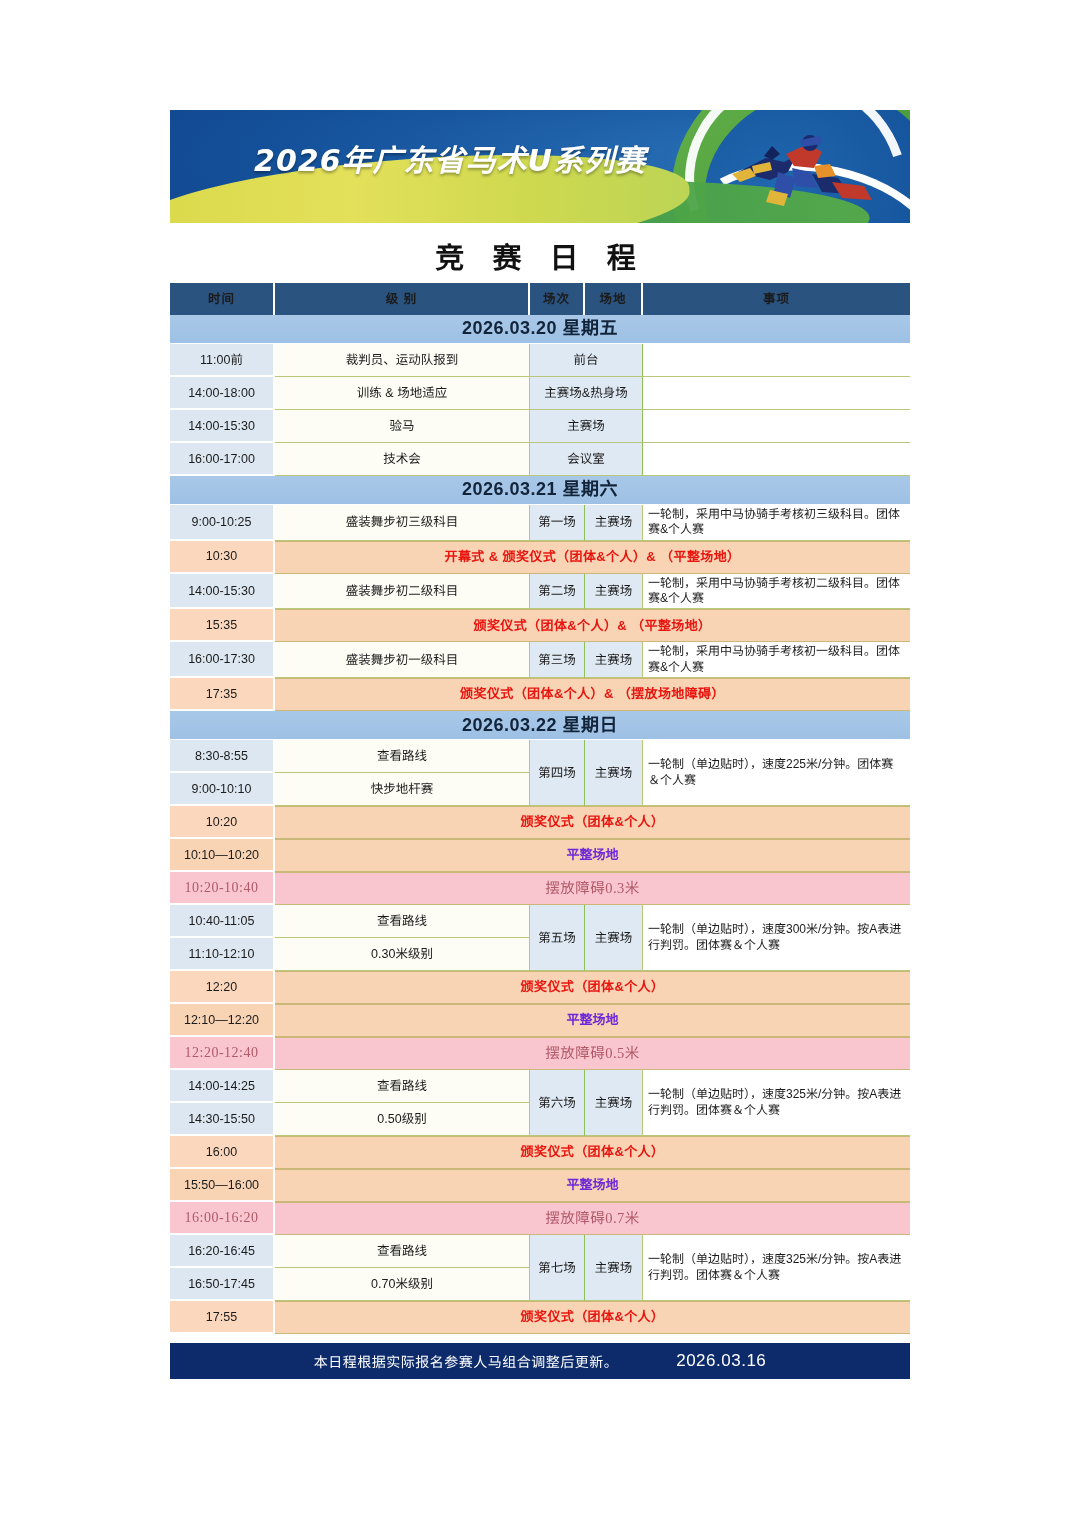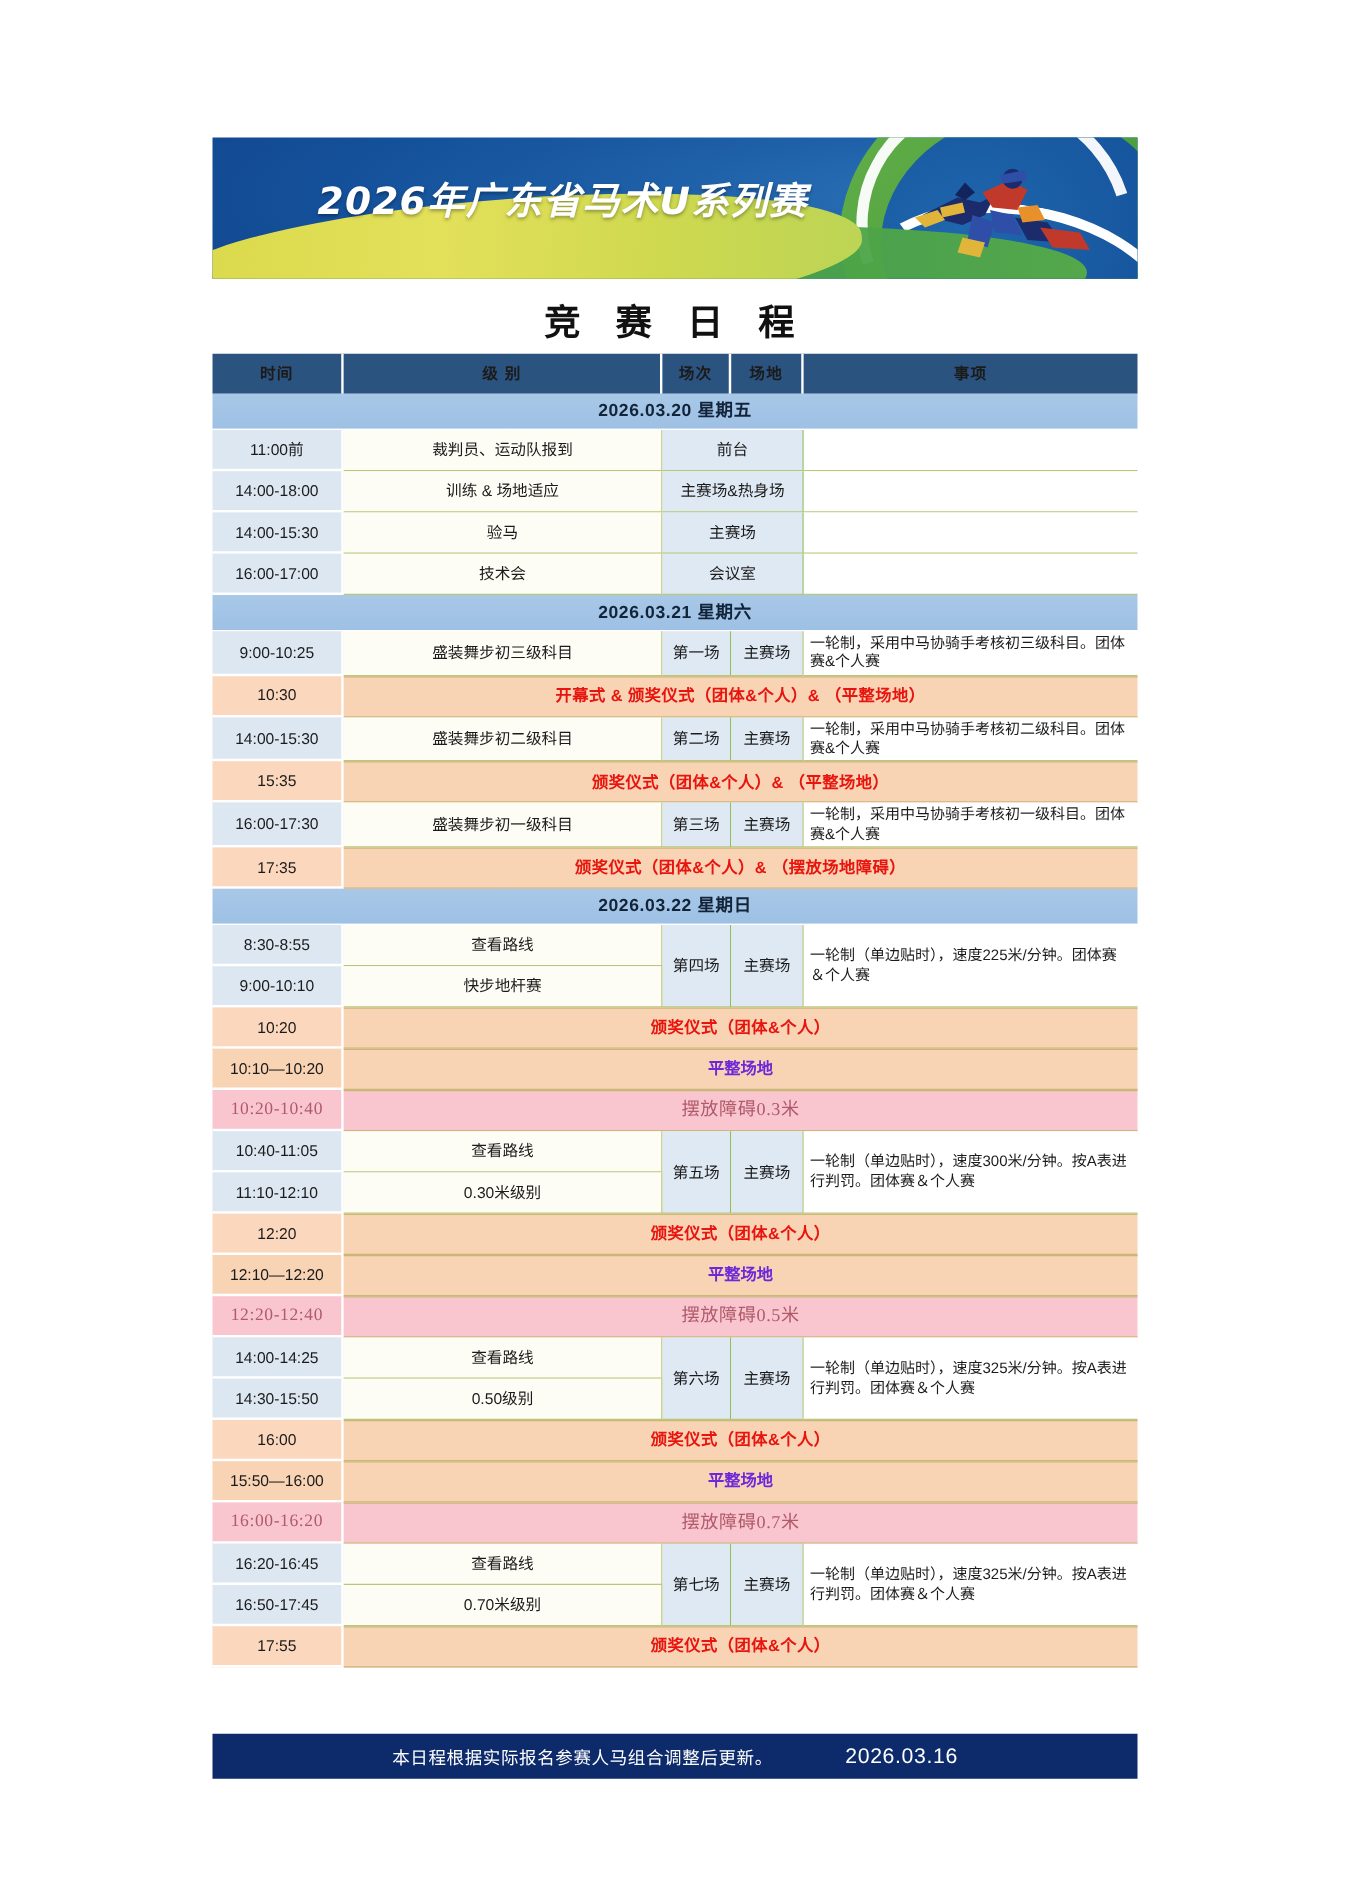--- a/index.html
+++ b/index.html
@@ -107,21 +107,21 @@
     background:#2b5380;
     color:#ffffff;font-size:13.5px;font-weight:bold;
     border-right:2px solid #ffffff;
     letter-spacing:1px;
   }
   thead th:last-child{border-right:none;}
 
   tr.date-row td{
     height:28px;
     background:linear-gradient(180deg,#a9c8e8 0%,#9dc0e4 100%);
-    text-align:center;font-weight:bold;font-size:14px;color:#12243a;
+    text-align:center;font-weight:bold;font-size:18px;color:#12243a;
     letter-spacing:.5px;
     border-bottom:1px solid #ffffff;
   }
 
   
   td.t-time{
     background:#dde7f1;text-align:center;height:31px;
     border-bottom:2px solid #ffffff;
     border-right:2px solid #ffffff;
     font-size:12.5px;
@@ -171,21 +171,21 @@
     background:#f9c6d0;text-align:center;
     font-family:"Liberation Serif","DejaVu Serif",serif;
     color:#b05a6a;font-size:14.5px;
     border-bottom:1px solid #c9b878;
     border-top:1px solid #c9b878;
     letter-spacing:.5px;
   }
 
   
   .footer{
-    position:absolute;left:170px;top:1387px;width:740px;height:36px;
+    position:absolute;left:170px;top:1343px;width:740px;height:36px;
     background:#0d2b6b;
     color:#ffffff;
     display:flex;align-items:center;justify-content:center;
   }
   .footer-note{font-size:14px;letter-spacing:.5px;}
   .footer-date{font-size:17px;margin-left:58px;letter-spacing:.5px;}
 </style>
 </head>
 <body>
 

